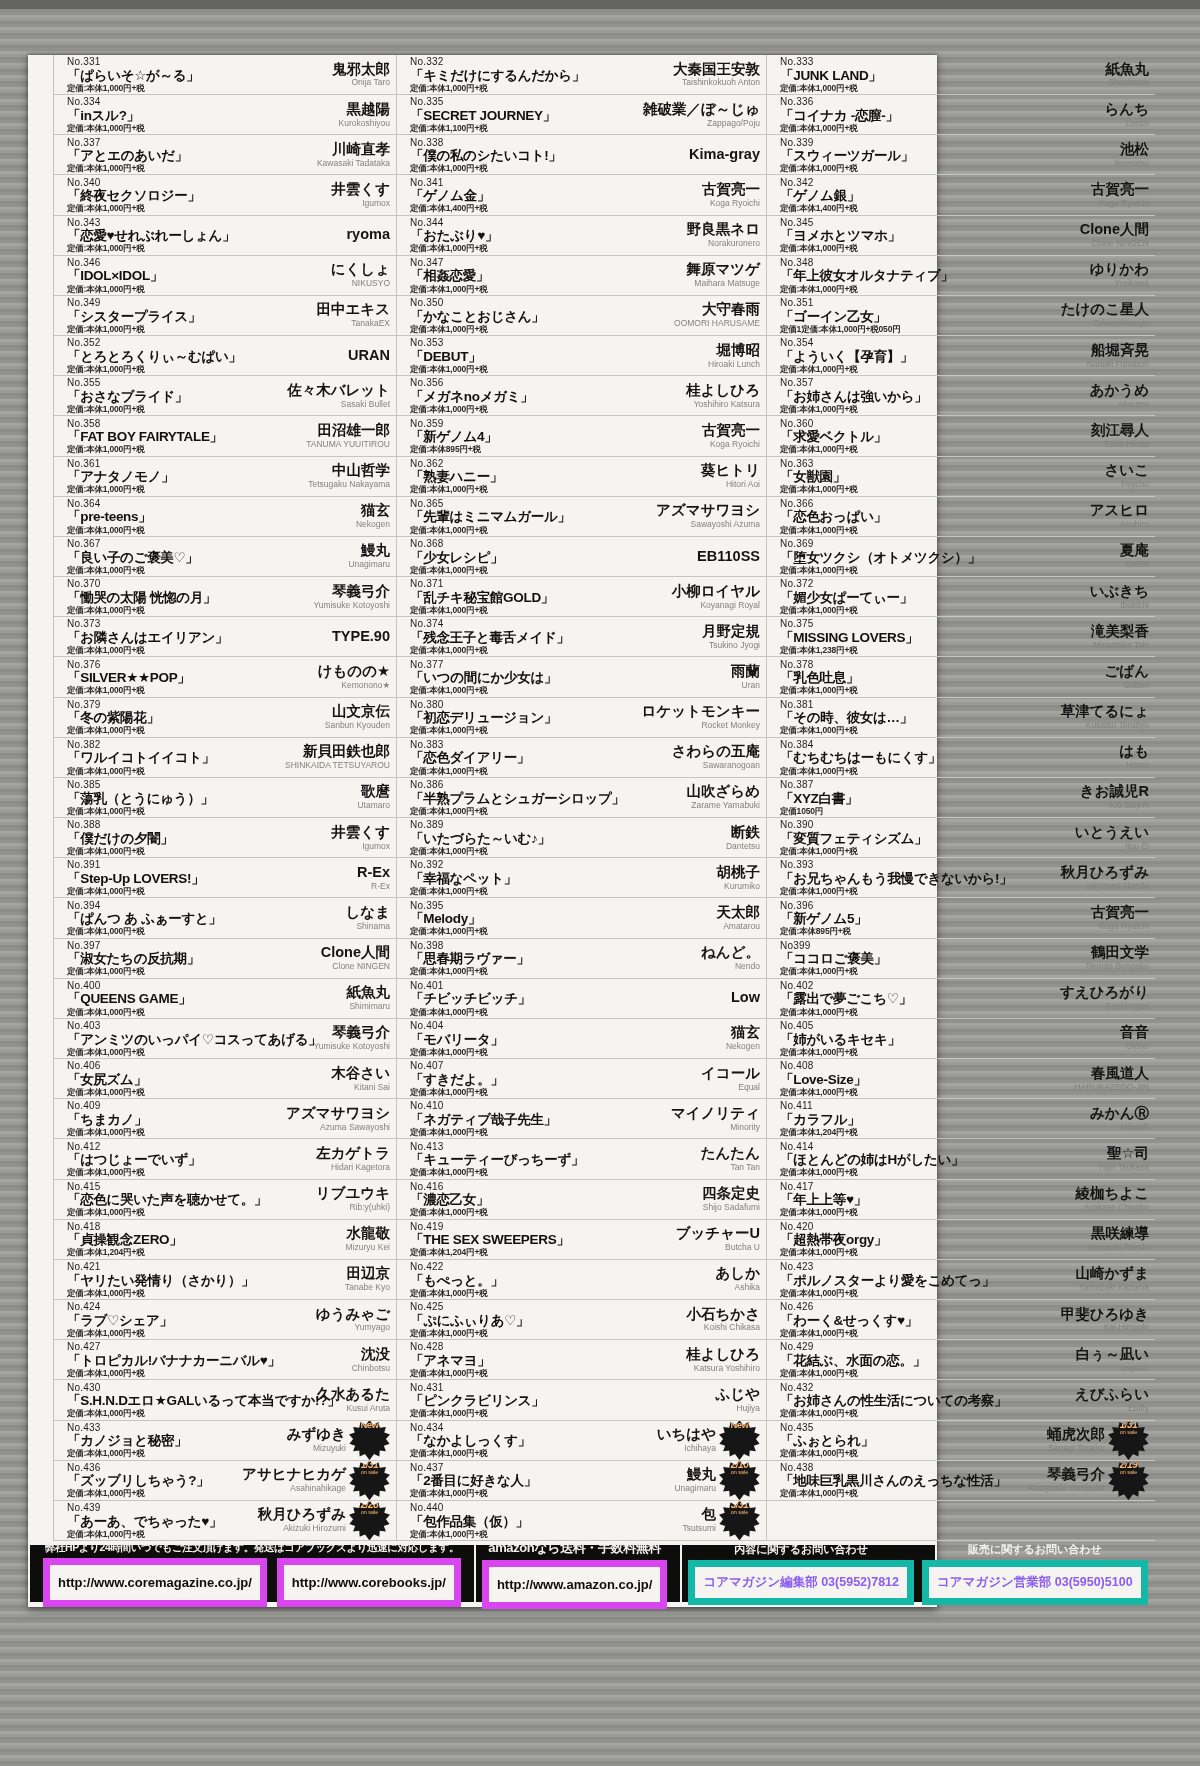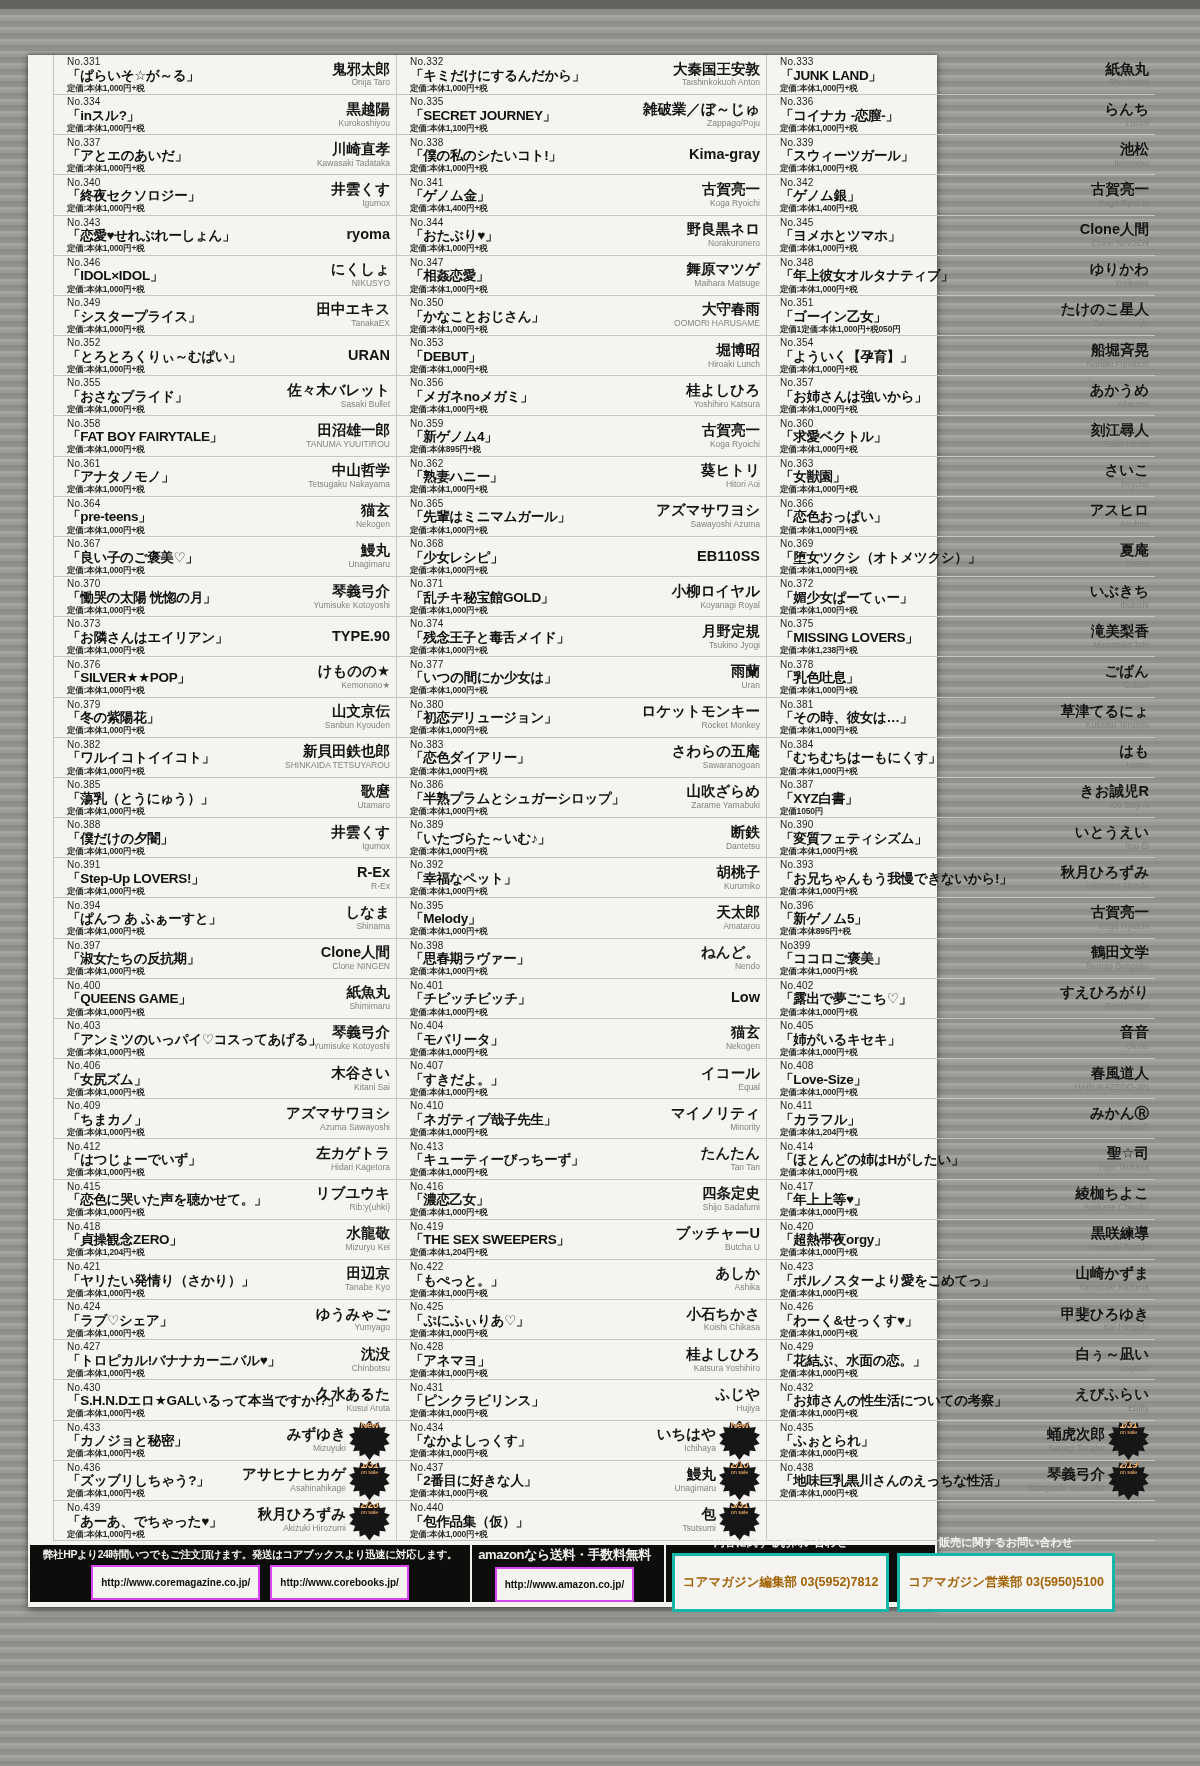--- a/index.html
+++ b/index.html
@@ -44,25 +44,25 @@
     position:absolute;left:2px;right:2px;bottom:5px;height:57px;background:#0d0d0c;
     display:flex;align-items:stretch;color:#f2f1ed;
   }
   .fsec{display:flex;flex-direction:column;align-items:center;justify-content:center;gap:3px;padding:4px 6px;margin-left:7px;}
   .fsec+.fsec{border-left:2px solid #f2f1ed;}
   .fs1{width:432px;}
   .fs2{width:283px;text-align:center;}
   .fs3{flex:1;flex-direction:row;gap:8px;}
   .fnote{font-size:10.5px;font-weight:bold;white-space:nowrap;letter-spacing:-0.4px;}
   .urlrow{display:flex;gap:10px;}
-  .urlbox{background:#f5f4f0;color:#0d0d0c;font-size:10px;font-weight:bold;border:2px solid #d946ef;padding:10px 8px;white-space:nowrap;}
+  .urlbox{background:#f5f4f0;color:#0d0d0c;font-size:13px;font-weight:bold;border:7px solid #d946ef;padding:10px 8px;white-space:nowrap;}
   .fs2 .fnote{font-size:13px;}
   .contact{display:flex;flex-direction:column;align-items:center;gap:3px;}
   .clabel{font-size:11px;font-weight:bold;white-space:nowrap;}
-  .cphone{background:#f5f4f0;color:#a16207;font-size:12.5px;font-weight:bold;border:3px solid #14b8a6;padding:18px 8px;white-space:nowrap;}
+  .cphone{background:#f5f4f0;color:#8b5cf6;font-size:12.5px;font-weight:bold;border:7px solid #14b8a6;padding:7px 8px;white-space:nowrap;}
 </style>
 </head>
 <body>
 
 <div class="top-band"></div>
 
 <div class="panel">
   <div class="catalog">
       <div class="cell c0">
     <div class="info">

